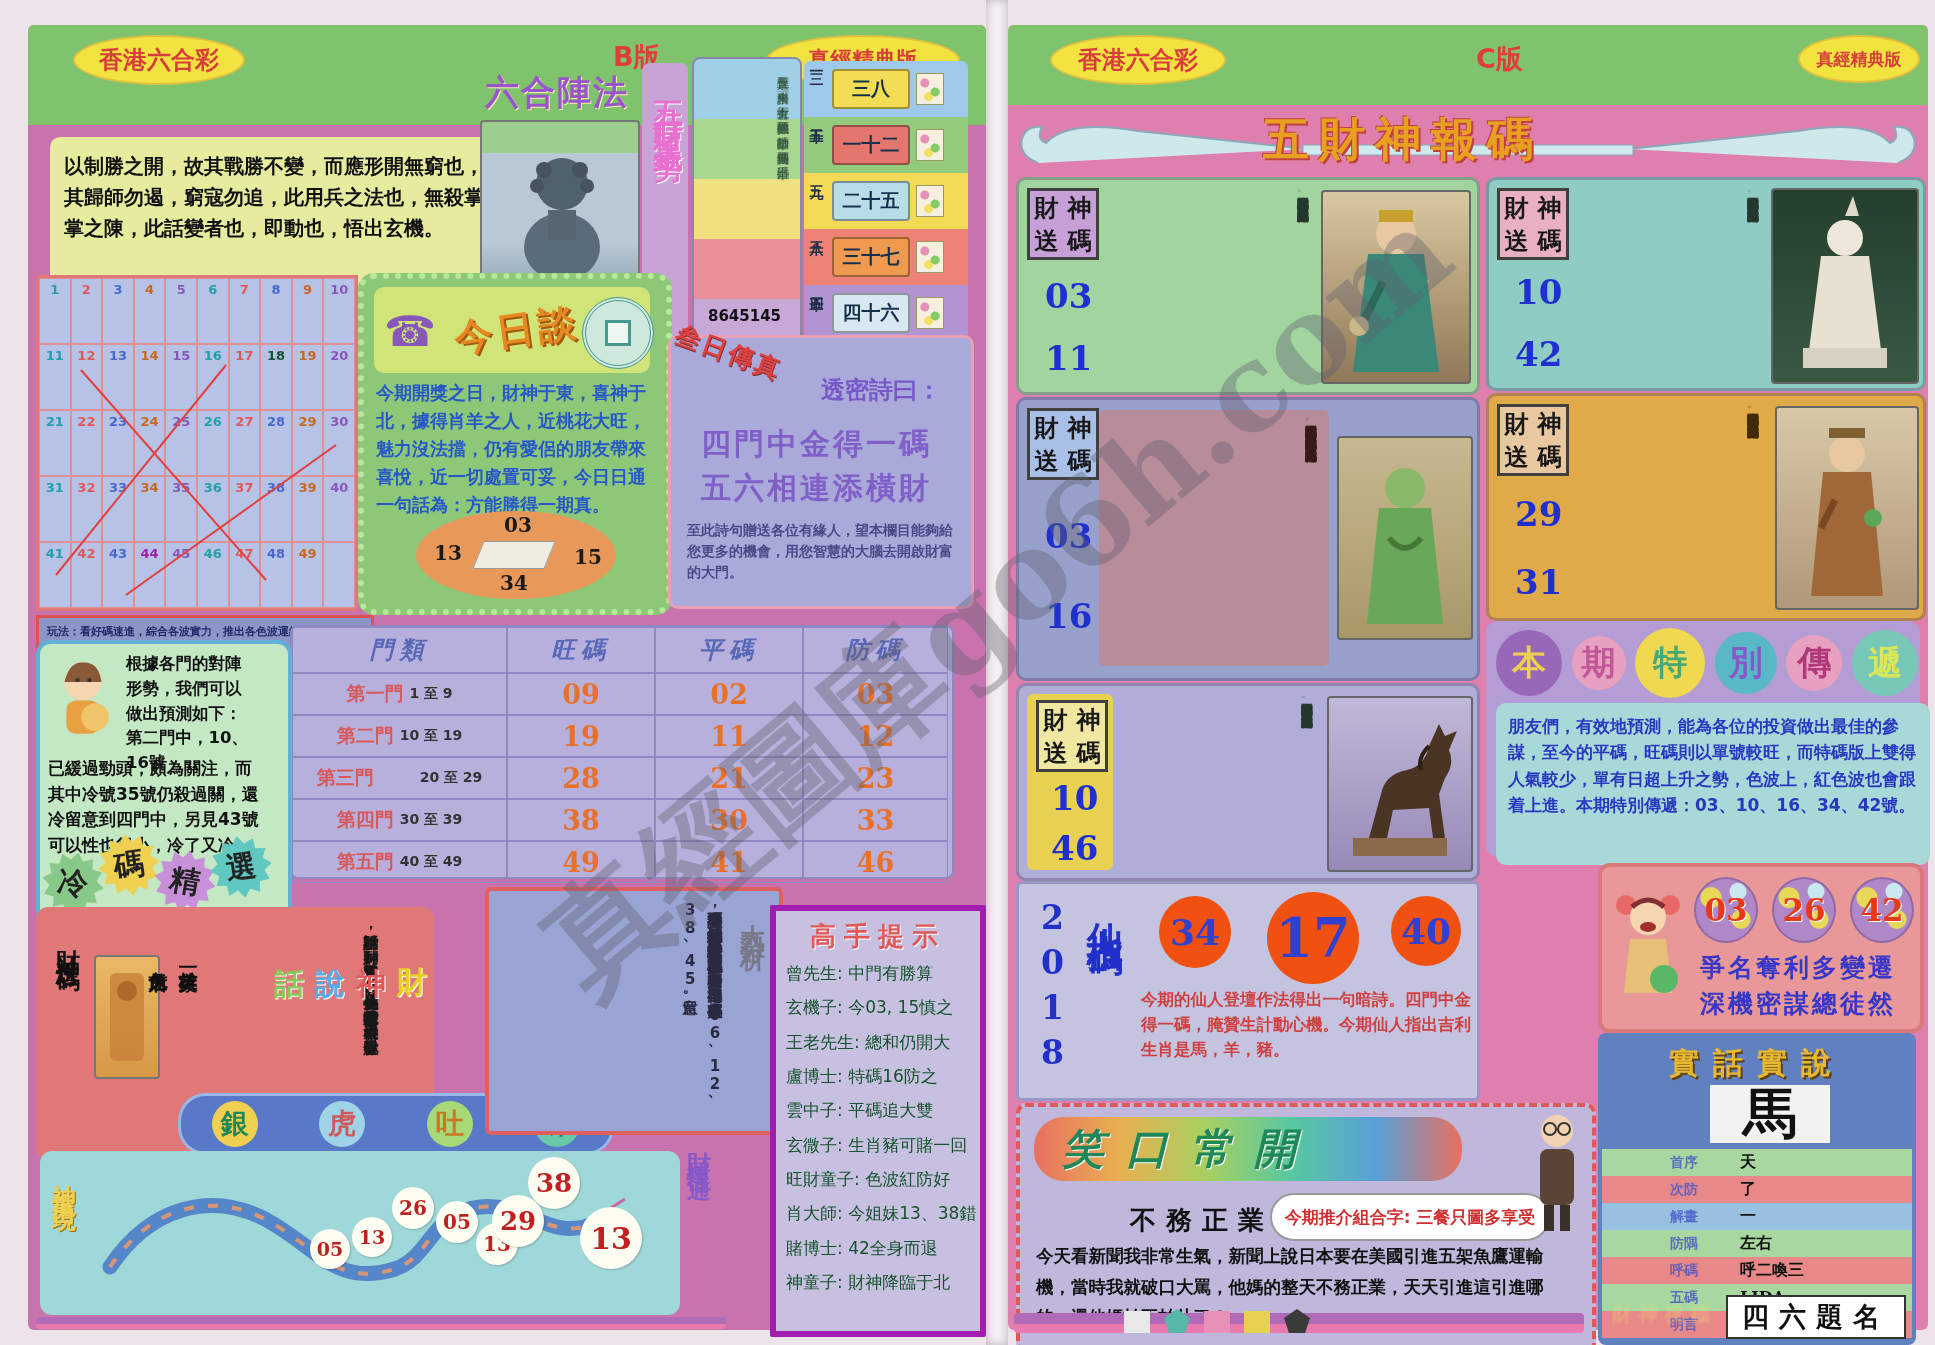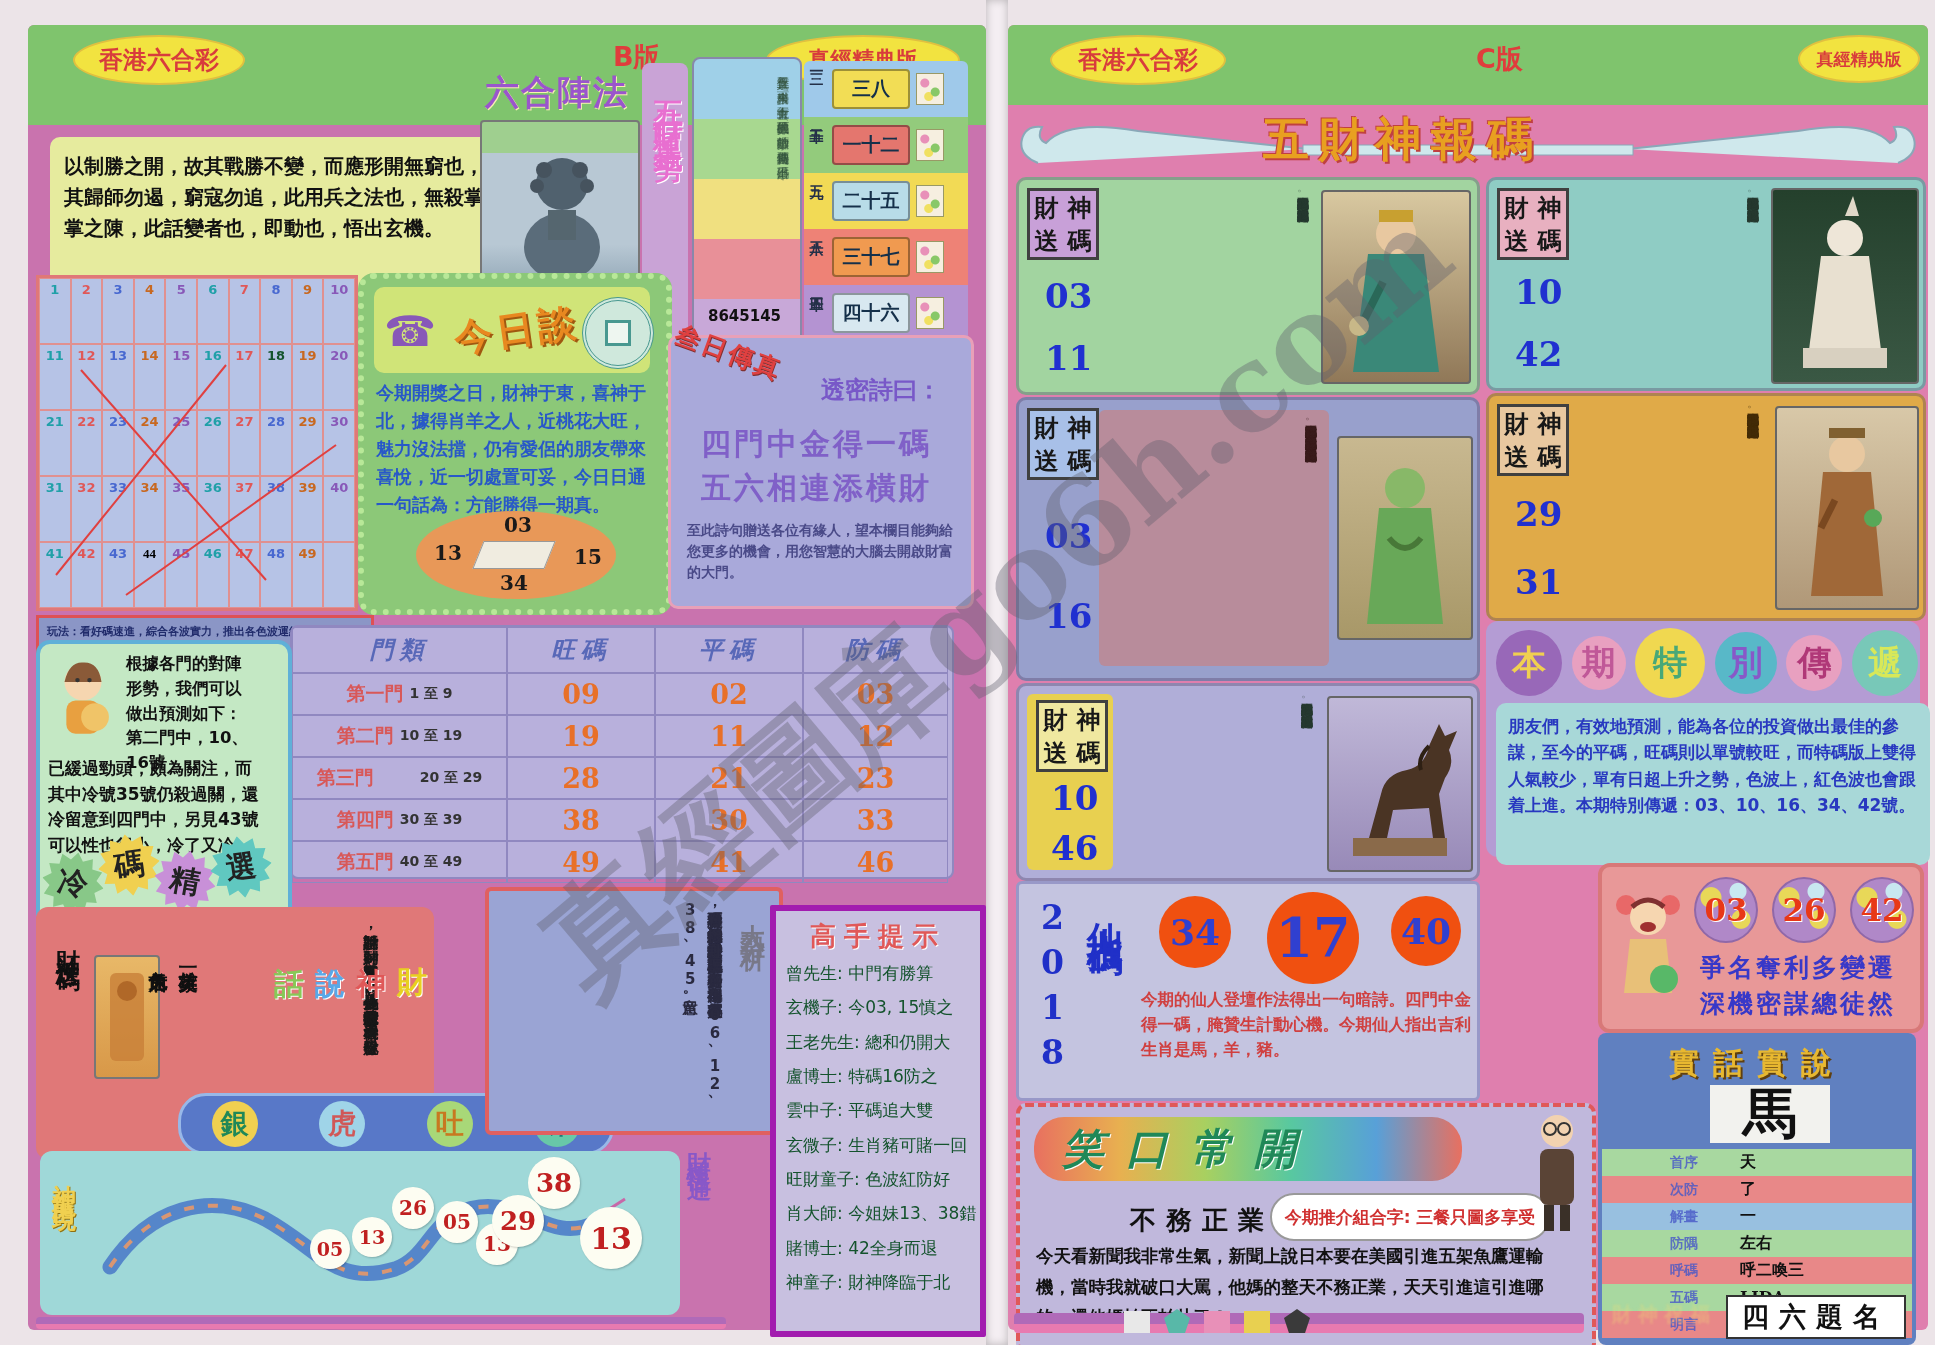--- a/index.html
+++ b/index.html
@@ -264,21 +264,21 @@
         <div class="gcell" style="color:#c86820;">34</div>
         <div class="gcell" style="color:#8858b8;">35</div>
         <div class="gcell" style="color:#20a0a8;">36</div>
         <div class="gcell" style="color:#e05858;">37</div>
         <div class="gcell" style="color:#4868d0;">38</div>
         <div class="gcell" style="color:#c86820;">39</div>
         <div class="gcell" style="color:#8858b8;">40</div>
         <div class="gcell" style="color:#20a0a8;">41</div>
         <div class="gcell" style="color:#e05858;">42</div>
         <div class="gcell" style="color:#4868d0;">43</div>
-        <div class="gcell" style="color:#000000;font-family:Liberation Serif, serif;">44</div>
+        <div class="gcell" style="color:#a21caf;">44</div>
         <div class="gcell" style="color:#8858b8;">45</div>
         <div class="gcell" style="color:#20a0a8;">46</div>
         <div class="gcell" style="color:#e05858;">47</div>
         <div class="gcell" style="color:#4868d0;">48</div>
         <div class="gcell" style="color:#c86820;">49</div>
         <div class="gcell"></div>
       </div>
     <svg class="abs" style="left:8px;top:250px;z-index:4;pointer-events:none;" width="316" height="330">
       <line x1="20" y1="300" x2="190" y2="90" stroke="#e04040" stroke-width="2"></line>
       <line x1="45" y1="95" x2="230" y2="305" stroke="#e04040" stroke-width="2"></line>

